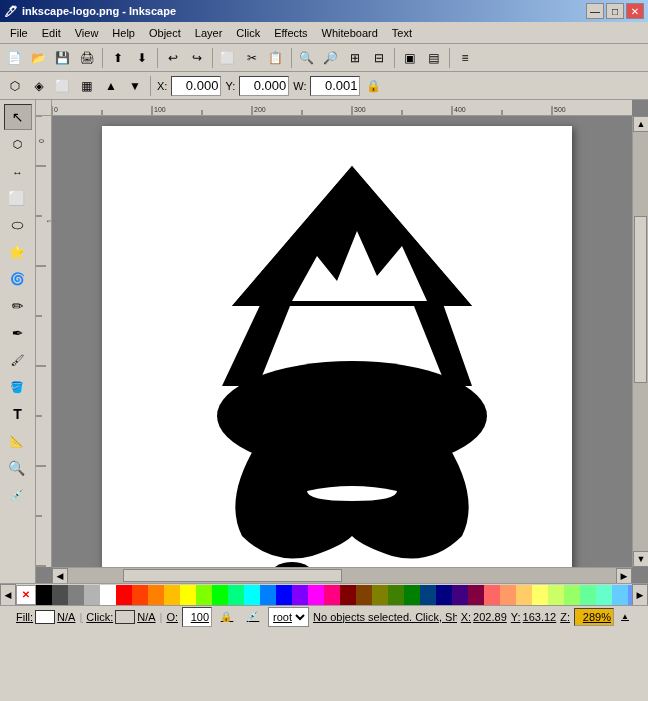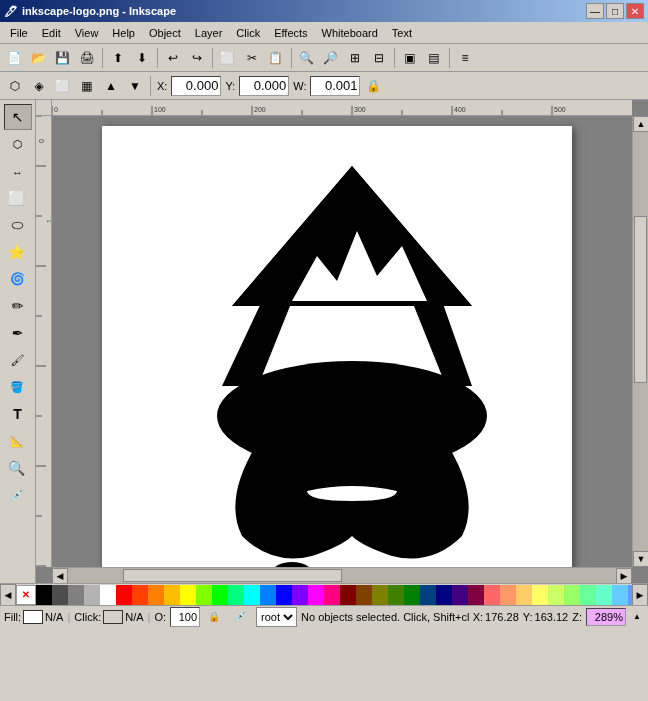--- a/index.html
+++ b/index.html
@@ -134,32 +134,32 @@
     }
     .pal-none {
       width: 20px; height: 20px; background: white; flex-shrink: 0; cursor: pointer;
       border: 1px solid #999; display: flex; align-items: center; justify-content: center;
       font-size: 10px; color: red; font-weight: bold;
     }
 
     
     #statusbar {
       height: 22px; background: #d4d0c8; border-top: 1px solid #999;
-      display: flex; align-items: center; padding: 0 4px; gap: 4px; font-size: 11px;
+      display: flex; align-items: center; padding: 0 16px; gap: 4px; font-size: 11px; text-decoration: underline;
     }
     .status-fill-stroke { display: flex; align-items: center; gap: 2px; flex: 0 0 auto; }
     .fill-box { width: 20px; height: 14px; border: 1px solid #333; background: black; }
     .stroke-box { width: 20px; height: 14px; border: 1px solid #333; background: transparent; }
     #status-msg {
       flex: 1; overflow: hidden; white-space: nowrap; font-size: 11px;
     }
     .status-coords { font-size: 11px; display: flex; align-items: center; gap: 2px; }
     .zoom-input {
       width: 40px; height: 18px; font-size: 11px; border: 1px inset #999;
-      background: #f0abfc; text-align: right; padding: 0 2px;
+      background: #eab308; text-align: right; padding: 0 2px;
     }
 
     
     .opacity-input {
       width: 30px; height: 20px; font-size: 11px; border: 1px inset #999;
       background: white; text-align: right; padding: 0 2px;
     }
     .layer-select {
       height: 20px; font-size: 11px; border: 1px solid #888; background: white;
     }
@@ -412,21 +412,21 @@
   <span>O:</span>
   <input class="opacity-input" value="100" style="">
   <div class="tb-btn" style="font-size:10px;">🔒</div>
   <div class="tb-btn" style="font-size:10px;">💉</div>
   <select class="layer-select">
     <option>root</option>
   </select>
   <div id="status-msg">No objects selected. Click, Shift+click, or drag to select.</div>
   <div class="status-coords">
     <span>X:</span>
-    <span>176.28</span>
+    <span>202.89</span>
   </div>
   <div class="status-coords">
     <span>Y:</span>
     <span>163.12</span>
   </div>
   <span>Z:</span>
   <input class="zoom-input" value="289%" style="">
   <div class="tb-btn" style="font-size:8px; height:10px; width:14px;">▲</div>
 </div>
 

